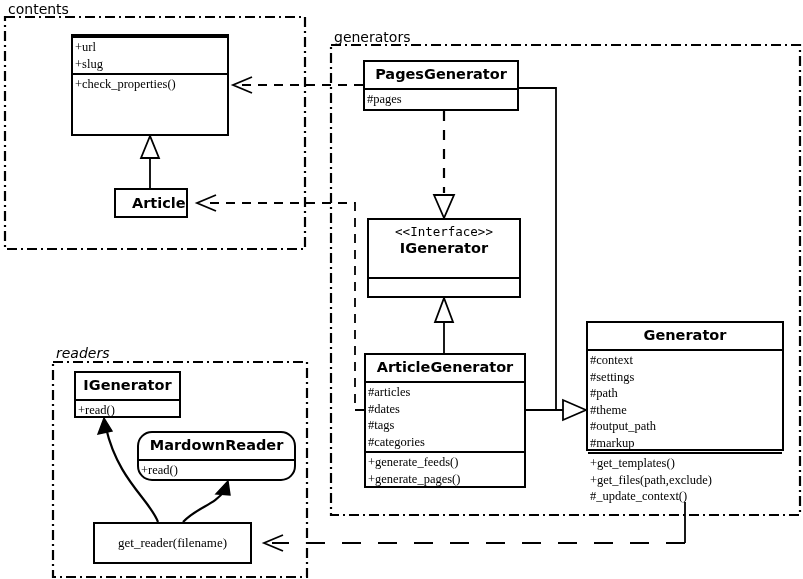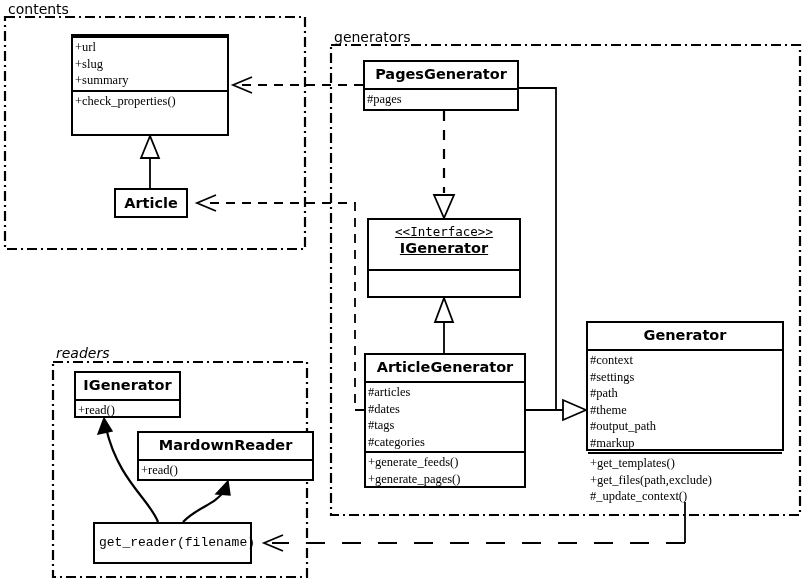--- a/index.html
+++ b/index.html
@@ -49,38 +49,37 @@
   }
   .umlbox .stereotype {
     font-family: "DejaVu Sans Mono", monospace;
     font-weight: normal;
     font-size: 12.5px;
     text-align: center;
     line-height: 16px;
     padding-top: 4px;
   }
   .umlbox .titleblock {
-    padding-bottom: 12px;
-    text-decoration: underline;
+    padding-bottom: 20px;
   }
   .umlbox .titleblock .title {
     padding: 0;
   }
   .umlbox .sep {
     border-top: 2px solid #000;
   }
   .umlbox .compartment {
     font-family: Liberation Serif, serif;
     font-size: 12.5px;
     line-height: 16.5px;
     padding: 1px 0 1px 2px;
     white-space: nowrap;
   }
   .umlbox .plain {
-    font-family: Liberation Mono, monospace;
+    font-family: Liberation Serif, serif;
     font-size: 13px;
     text-align: center;
     padding: 11px 4px;
     line-height: 16px;
     white-space: nowrap;
   }
 </style>
 </head>
 <body>
 
@@ -146,30 +145,29 @@
 
   <div class="pkg-label" style="left:8px; top:1px;">contents</div>
   <div class="pkg-label" style="left:334px; top:29px;">generators</div>
   <div class="pkg-label" style="left:56px; top:345px;font-style:italic;">readers</div>
 
   <div class="umlbox" style="left:71px; top:34px; width:158px; height:102px;">
     <div class="sep"></div>
     <div class="compartment">
       <div>+url</div>
       <div>+slug</div>
-      <div>+summary</div>
     </div>
     <div class="sep"></div>
     <div class="compartment">
       <div>+check_properties()</div>
     </div>
   </div>
 
   <div class="umlbox" style="left:114px; top:188px; width:74px; height:30px;">
-    <div class="title" style="padding:5px 8px;">Article</div>
+    <div class="title" style="padding:5px 16px;">Article</div>
   </div>
 
   <div class="umlbox" style="left:363px; top:60px; width:156px; height:51px;">
     <div class="title">PagesGenerator</div>
     <div class="sep"></div>
     <div class="compartment">
       <div>#pages</div>
     </div>
   </div>
 
@@ -217,21 +215,21 @@
   </div>
 
   <div class="umlbox" style="left:74px; top:371px; width:107px; height:47px;">
     <div class="title">IGenerator</div>
     <div class="sep"></div>
     <div class="compartment">
       <div>+read()</div>
     </div>
   </div>
 
-  <div class="umlbox" style="left:137px; top:431px; width:177px; height:50px;">
+  <div class="umlbox" style="left:137px; top:431px; width:159px; height:50px;border-radius:15px;">
     <div class="title">MardownReader</div>
     <div class="sep"></div>
     <div class="compartment">
       <div>+read()</div>
     </div>
   </div>
 
   <div class="umlbox" style="left:93px; top:522px; width:159px; height:42px;">
     <div class="plain">get_reader(filename)</div>
   </div>

